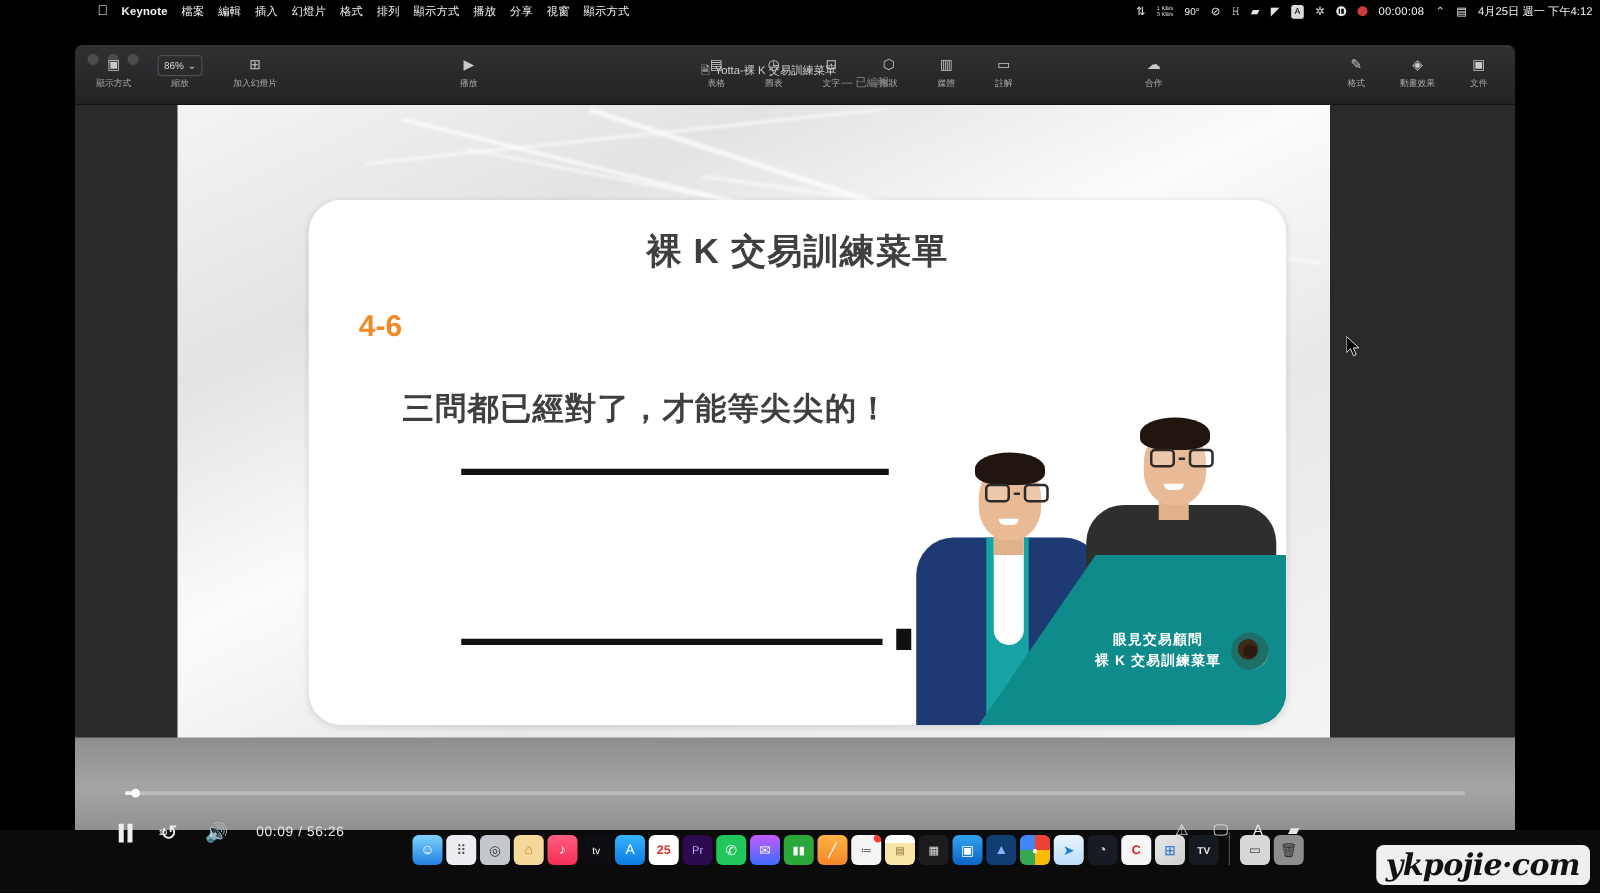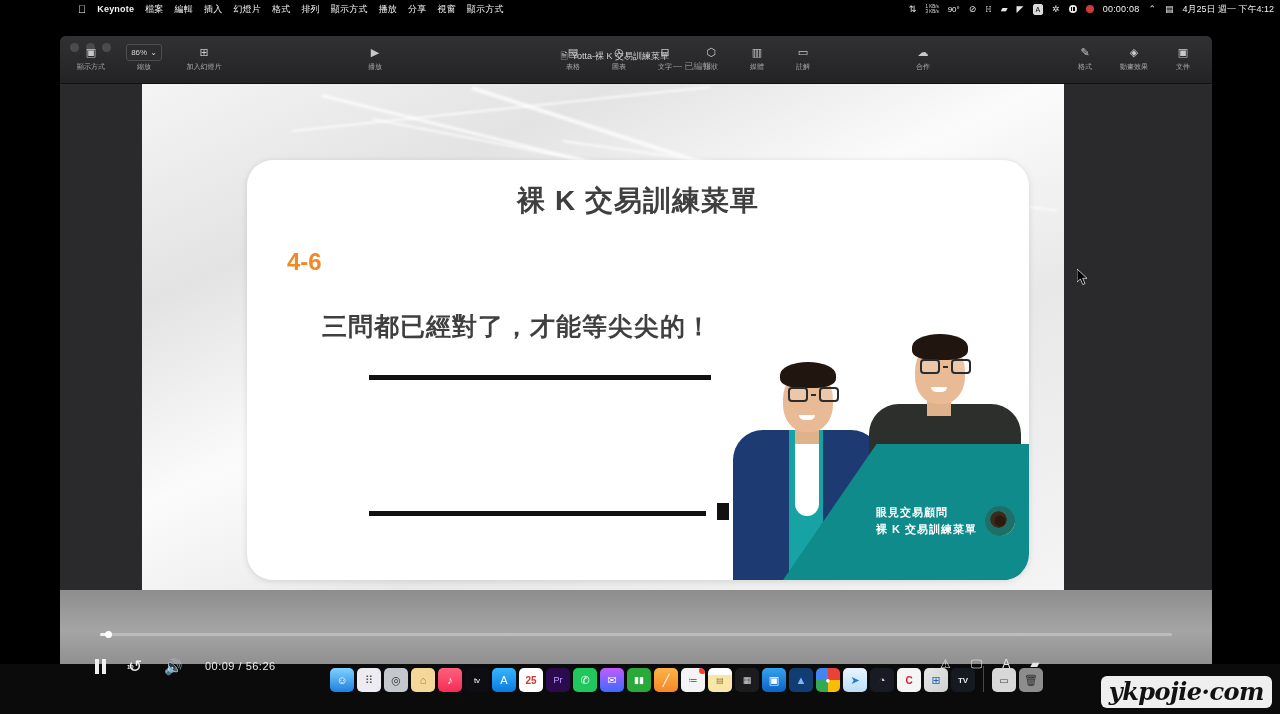--- a/index.html
+++ b/index.html
@@ -155,21 +155,21 @@
     position: absolute; background: #fff;
   }
   .mouth {
     position: absolute; background: #fff; border-radius: 0 0 8px 8px; height: 5px;
   }
   .teal-band {
     position: absolute; right: 0; bottom: 0; width: 246px; height: 136px;
     background: #0f8b8b; clip-path: polygon(38% 0, 100% 0, 100% 100%, 0 100%);
   }
   .brand-block {
-    position: absolute; right: 14px; bottom: 42px; text-align: left;
+    position: absolute; right: 14px; bottom: 42px; text-align: center;
     color: #fff; font-size: 11px; font-weight: bold; line-height: 17px;
     letter-spacing: 1px; display: flex; align-items: center; gap: 8px;
   }
   .brand-logo {
     width: 30px; height: 30px; border-radius: 50%;
     background: radial-gradient(circle at 45% 45%, #3b2b1a 0 34%, #1e6f68 36% 70%, #5fbf9f 72% 100%);
     position: relative; flex: none;
   }
   .brand-logo::after {
     content: ""; position: absolute; left: 9px; top: 9px; width: 12px; height: 12px;

